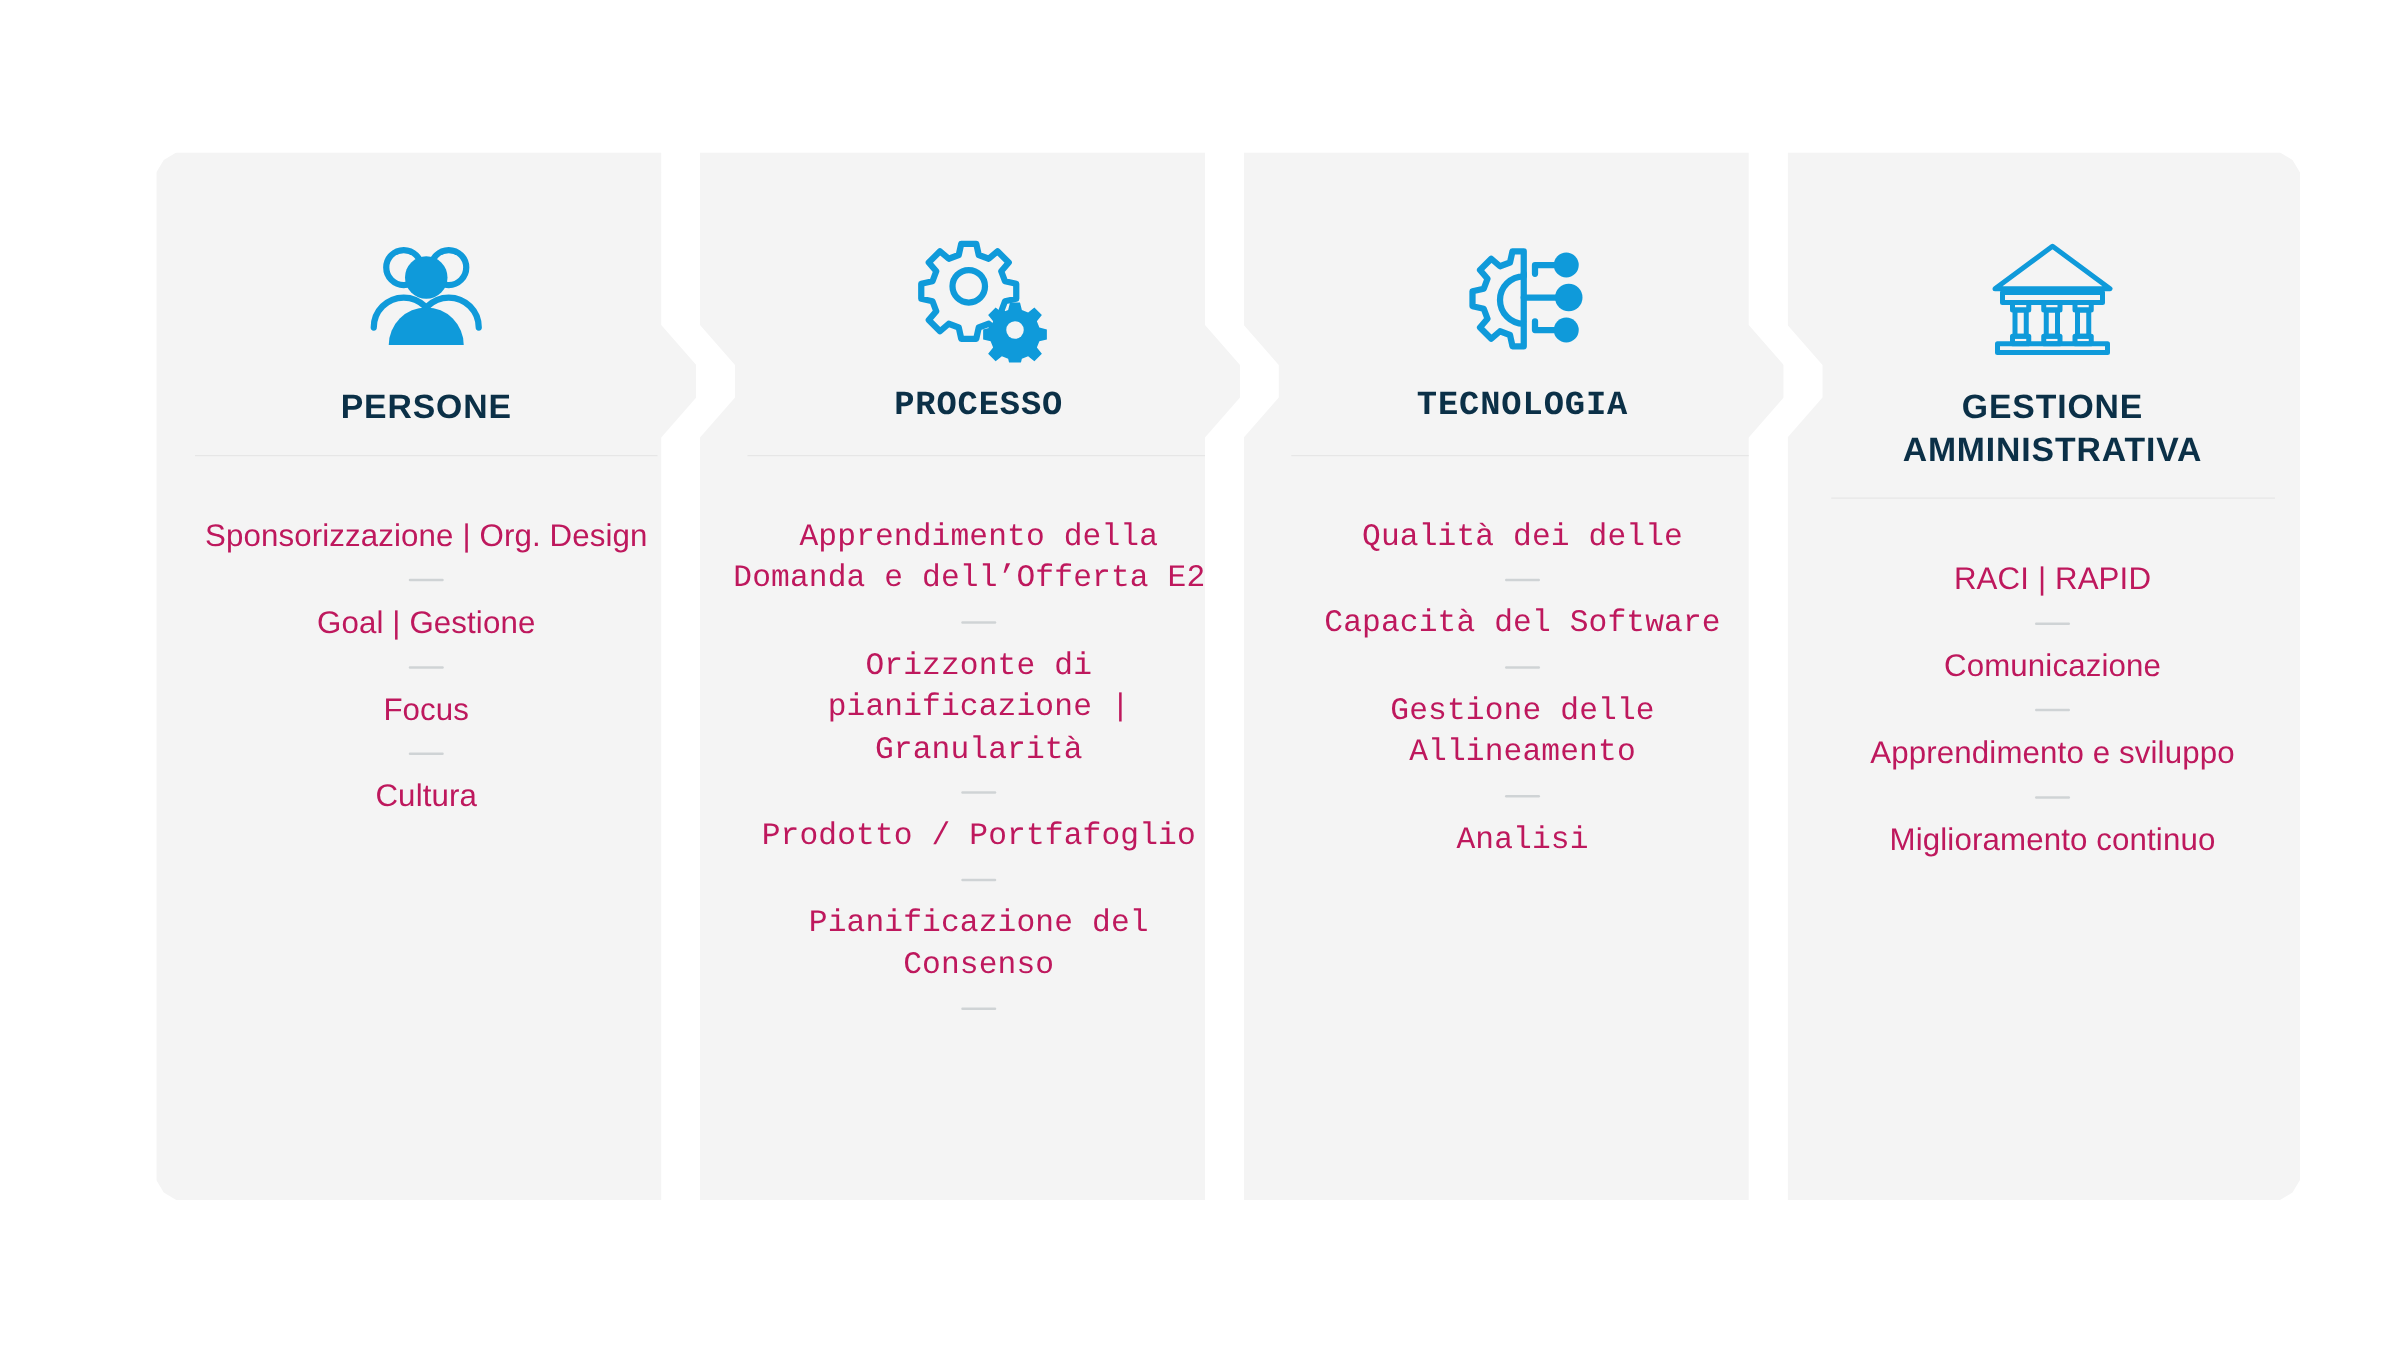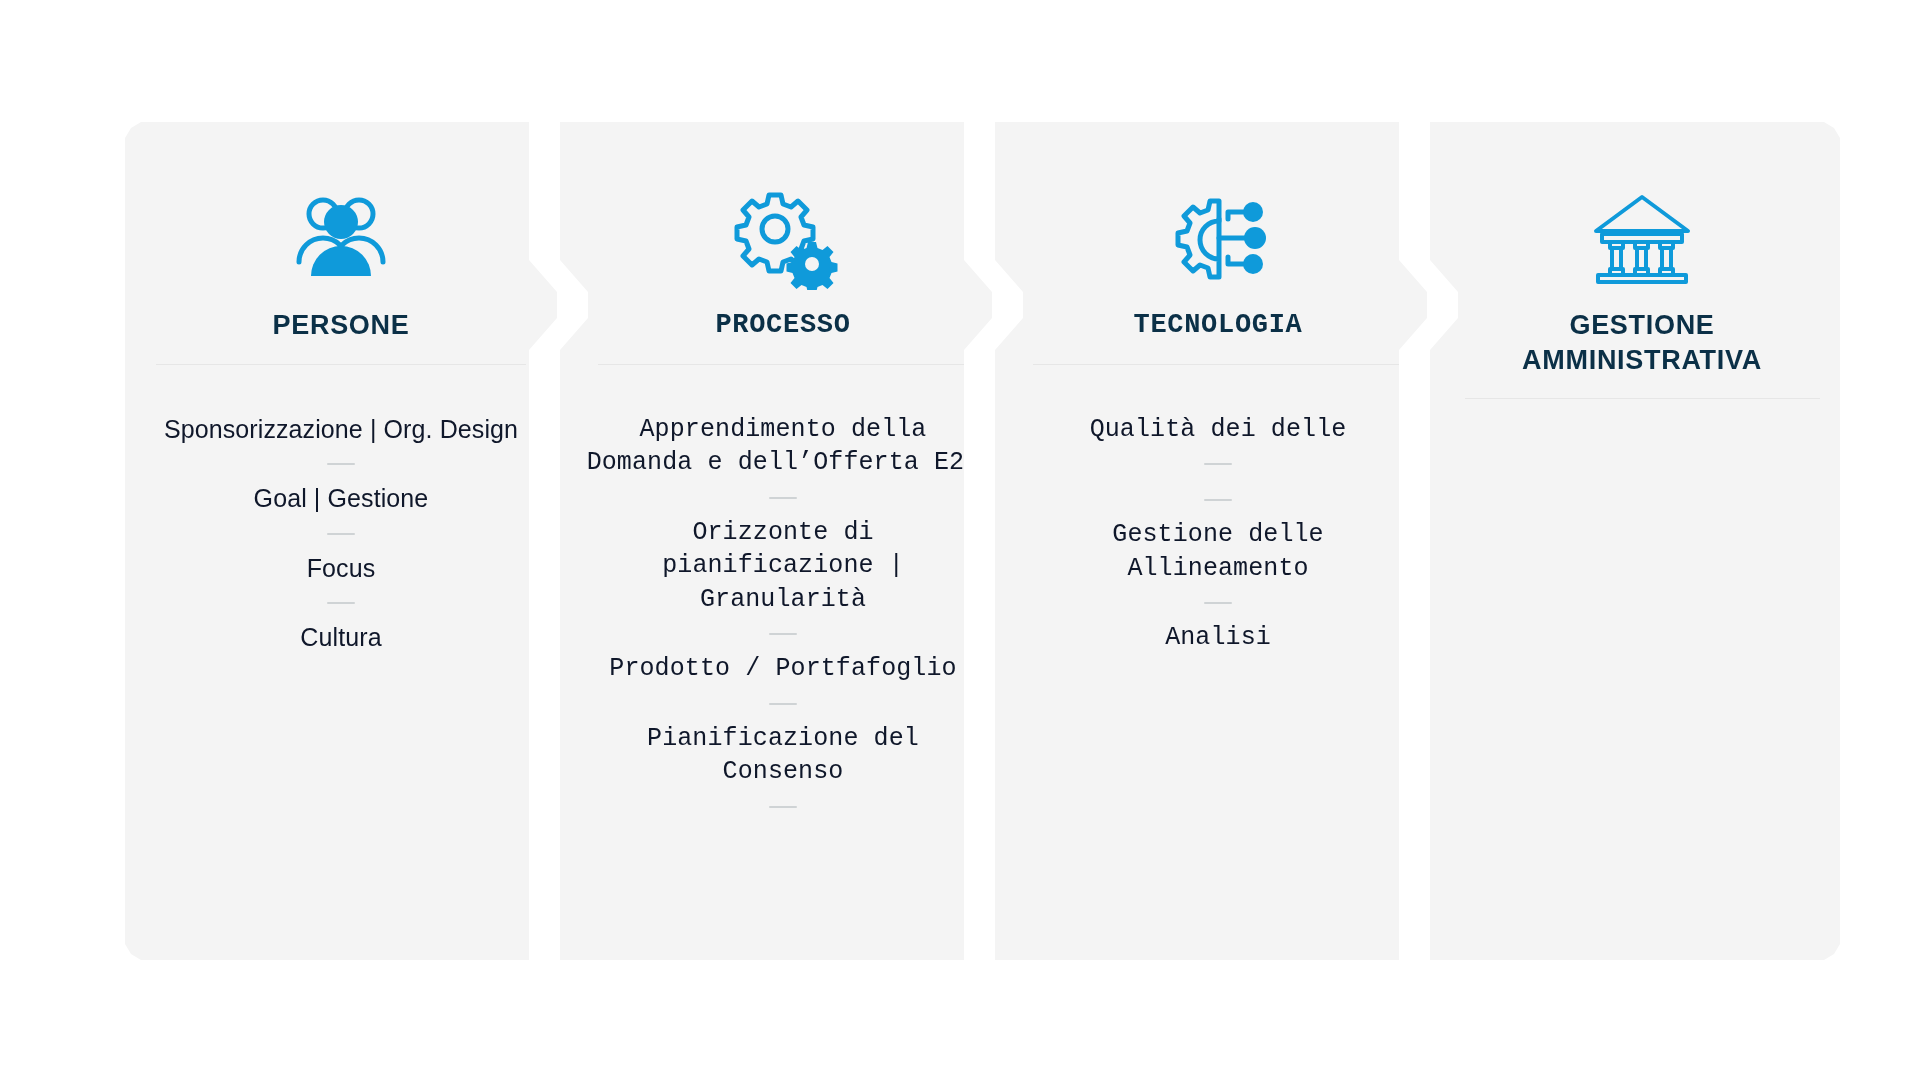--- a/index.html
+++ b/index.html
@@ -128,21 +128,21 @@
 
   .item-list {
     margin-top: 48px;
     width: 100%;
     display: flex;
     flex-direction: column;
     align-items: center;
   }
 
   .item {
-    color: #0f172a;
+    color: #be185d;
     font-size: 25px;
     font-weight: 400;
     line-height: 1.34;
     text-align: center;
     padding: 0 4px;
     letter-spacing: 0.1px;
   }
 
   .item-sep {
     width: 28px;
@@ -228,20 +228,21 @@
             <circle cx="87" cy="24" r="10" fill="#0f9ada"></circle>
             <circle cx="89" cy="50" r="11" fill="#0f9ada"></circle>
             <circle cx="87" cy="76" r="10" fill="#0f9ada"></circle>
           </svg>
         </div>
         <div class="card-title">TECNOLOGIA</div>
         <div class="title-rule"></div>
         <div class="item-list">
           <div class="item">Qualità dei delle</div>
           <div class="item-sep"></div>
+          <div class="item">Capacità del Software</div>
           <div class="item-sep"></div>
           <div class="item">Gestione delle Allineamento</div>
           <div class="item-sep"></div>
           <div class="item">Analisi</div>
         </div>
       </div>
     </div>
 
     <div class="card card-4">
       <div class="card-inner">
@@ -258,17 +259,26 @@
               <rect x="72" y="59" width="9" height="21"></rect>
               <rect x="20" y="80" width="13" height="6"></rect>
               <rect x="45" y="80" width="13" height="6"></rect>
               <rect x="70" y="80" width="13" height="6"></rect>
               <rect x="8" y="86" width="88" height="7"></rect>
             </g>
           </svg>
         </div>
         <div class="card-title">GESTIONE AMMINISTRATIVA</div>
         <div class="title-rule"></div>
+        <div class="item-list">
+          <div class="item">RACI | RAPID</div>
+          <div class="item-sep"></div>
+          <div class="item">Comunicazione</div>
+          <div class="item-sep"></div>
+          <div class="item">Apprendimento e sviluppo</div>
+          <div class="item-sep"></div>
+          <div class="item">Miglioramento continuo</div>
+        </div>
       </div>
     </div>
 
   </div>
 </div>
 
 </body></html>

